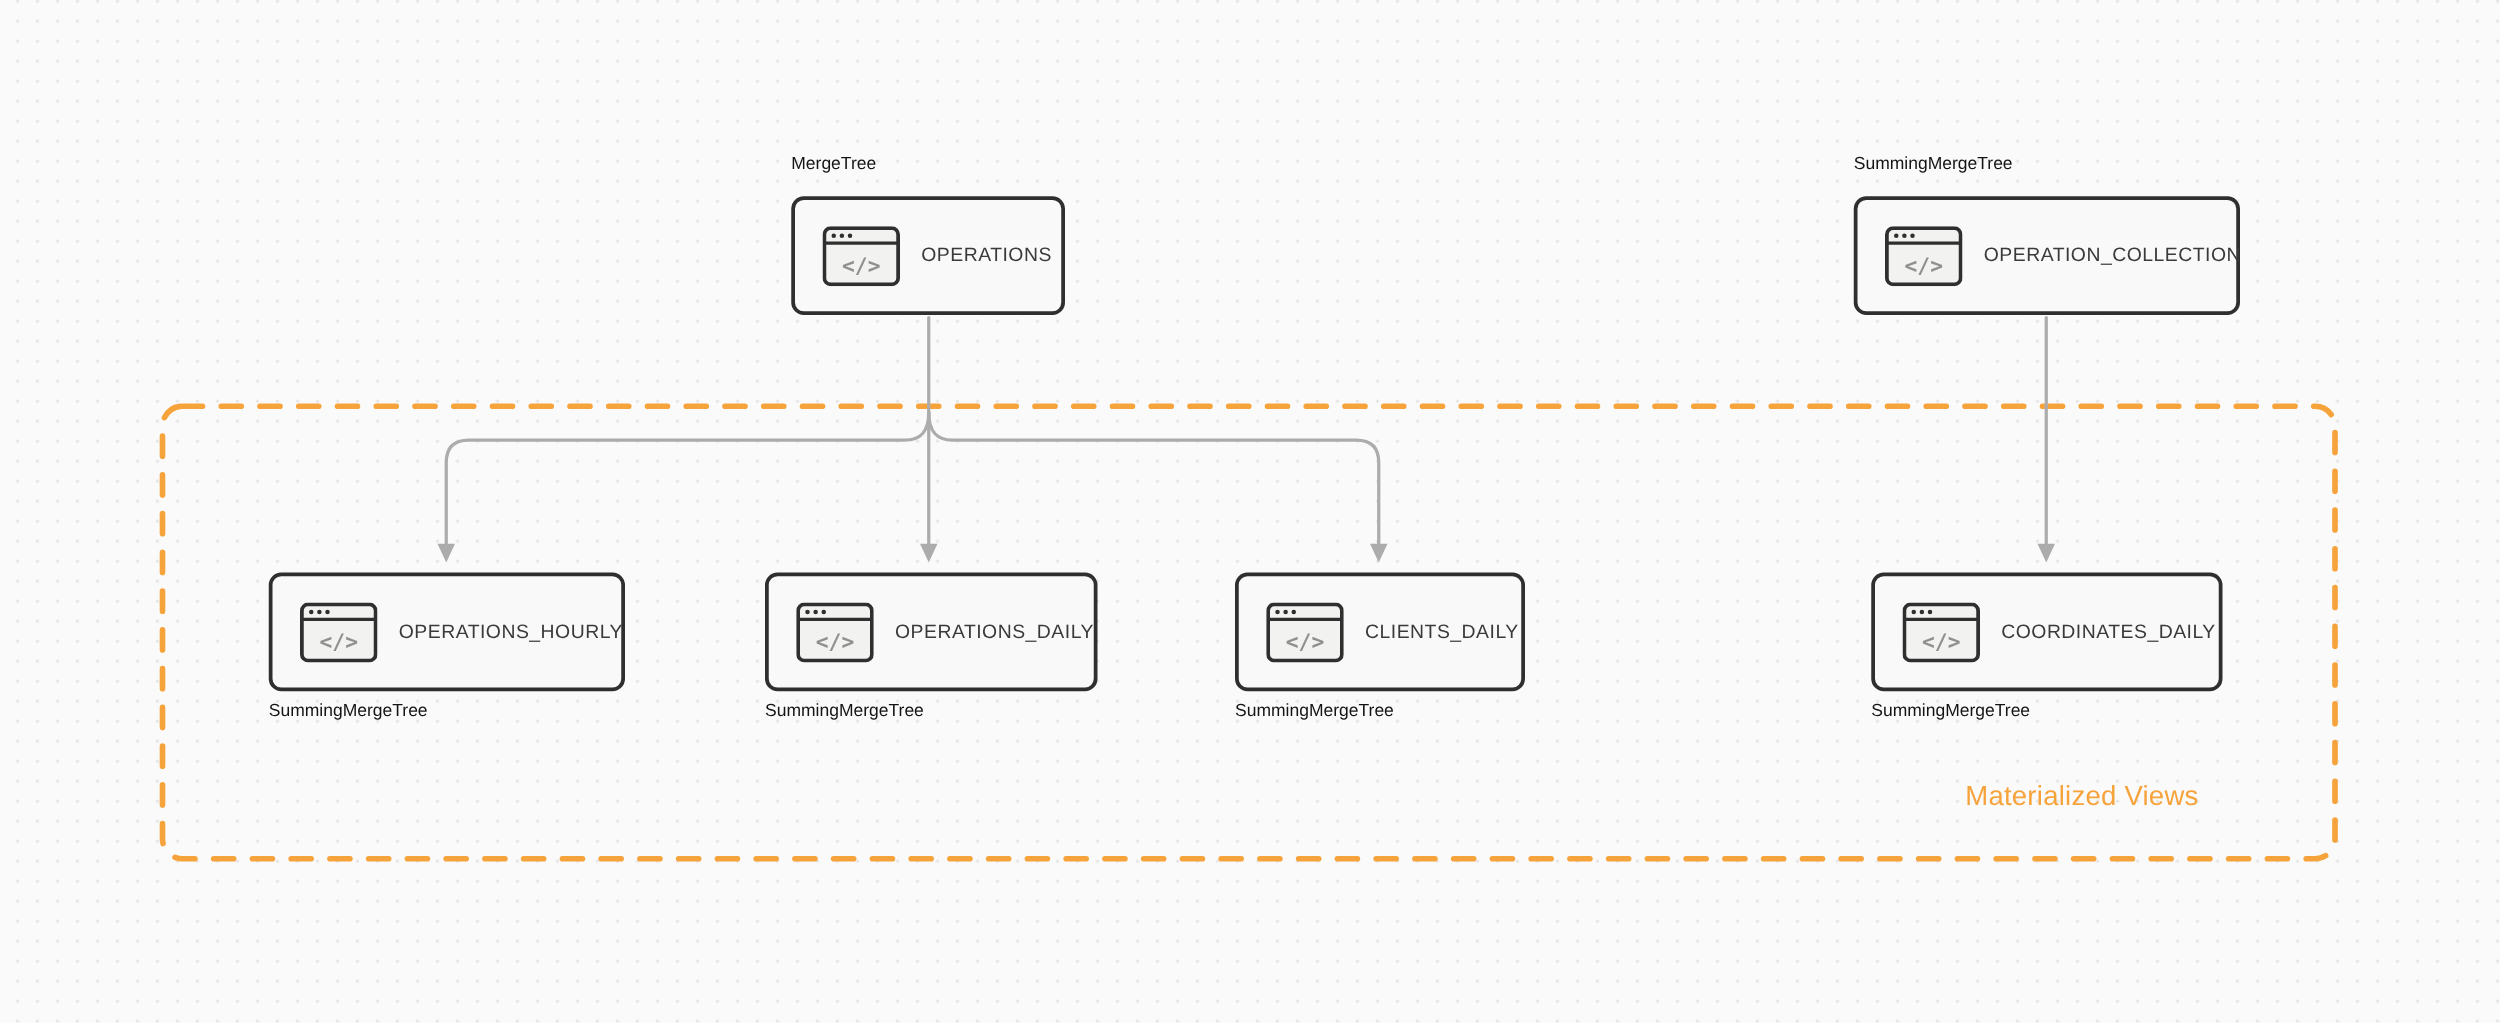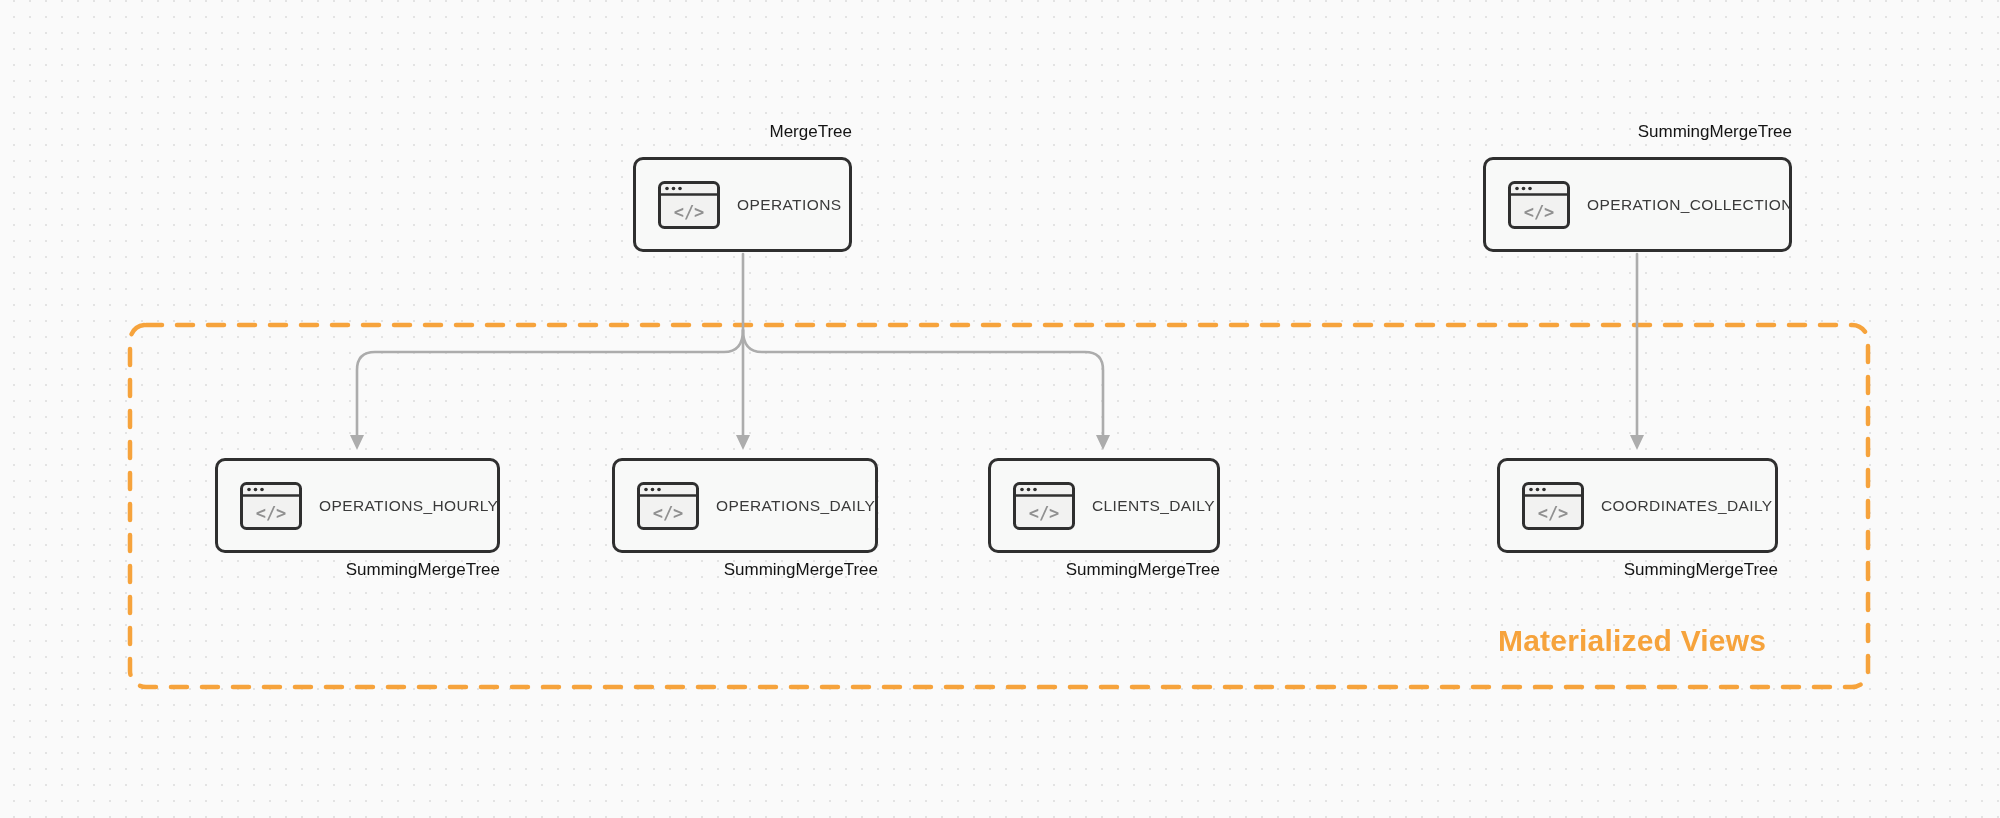--- a/index.html
+++ b/index.html
@@ -16,37 +16,37 @@
     border:3px solid #2F2F2F;border-radius:10px;background:#F8F9F8;
     display:flex;align-items:center;padding-left:22px;gap:17px;
     white-space:nowrap;
   }
   .node .nname{
     font-size:15.5px;letter-spacing:.4px;
     color:#3A3A3A;font-weight:500;
   }
   .node .icon{display:flex;align-items:center;flex:0 0 auto;}
   .engine{
-    position:absolute;text-align:right;font-size:17px;color:#141414;
+    position:absolute;text-align:left;font-size:14px;color:#141414;
   }
   #n-operations{left:633px;top:157px;width:219px;}
   #n-operation-collection{left:1483px;top:157px;width:309px;}
   #n-operations-hourly{left:215px;top:458px;width:285px;}
   #n-operations-daily{left:612px;top:458px;width:266px;}
   #n-clients-daily{left:988px;top:458px;width:232px;}
   #n-coordinates-daily{left:1497px;top:458px;width:281px;}
   #e-operations{left:633px;top:122px;width:219px;}
   #e-operation-collection{left:1483px;top:122px;width:309px;}
   #e-operations-hourly{left:215px;top:560px;width:285px;}
   #e-operations-daily{left:612px;top:560px;width:266px;}
   #e-clients-daily{left:988px;top:560px;width:232px;}
   #e-coordinates-daily{left:1497px;top:560px;width:281px;}
   .group-label{
-    position:absolute;left:1498px;top:624px;width:335px;text-align:left;
-    font-size:30px;font-weight:700;color:#F6A33C;letter-spacing:.2px;
+    position:absolute;left:1498px;top:624px;width:335px;text-align:center;
+    font-size:22px;font-weight:400;color:#F6A33C;letter-spacing:.2px;
   }
 </style>
 </head>
 <body>
 
 <div class="canvas">
 
   <svg class="layer">
     <rect x="130" y="325" width="1738" height="362" rx="16" fill="none" stroke="#F6A33C" stroke-width="4.5" stroke-dasharray="16 15" stroke-linecap="round"></rect>
     <g stroke="#ACACAC" stroke-width="2.6" fill="none" stroke-linecap="round">

